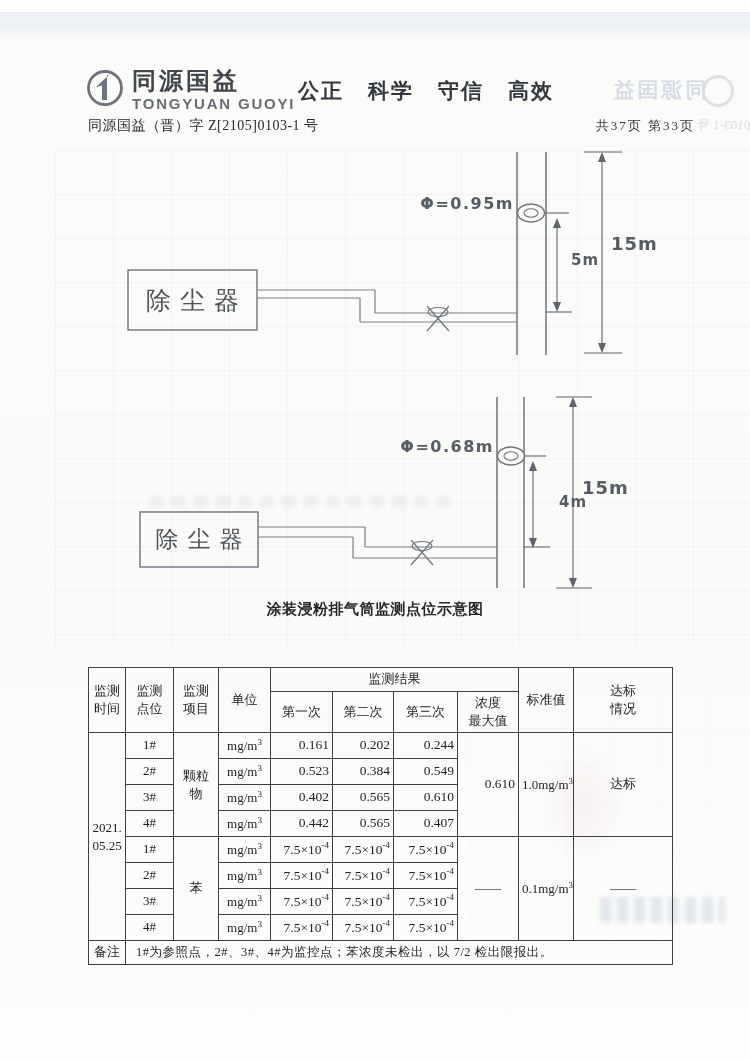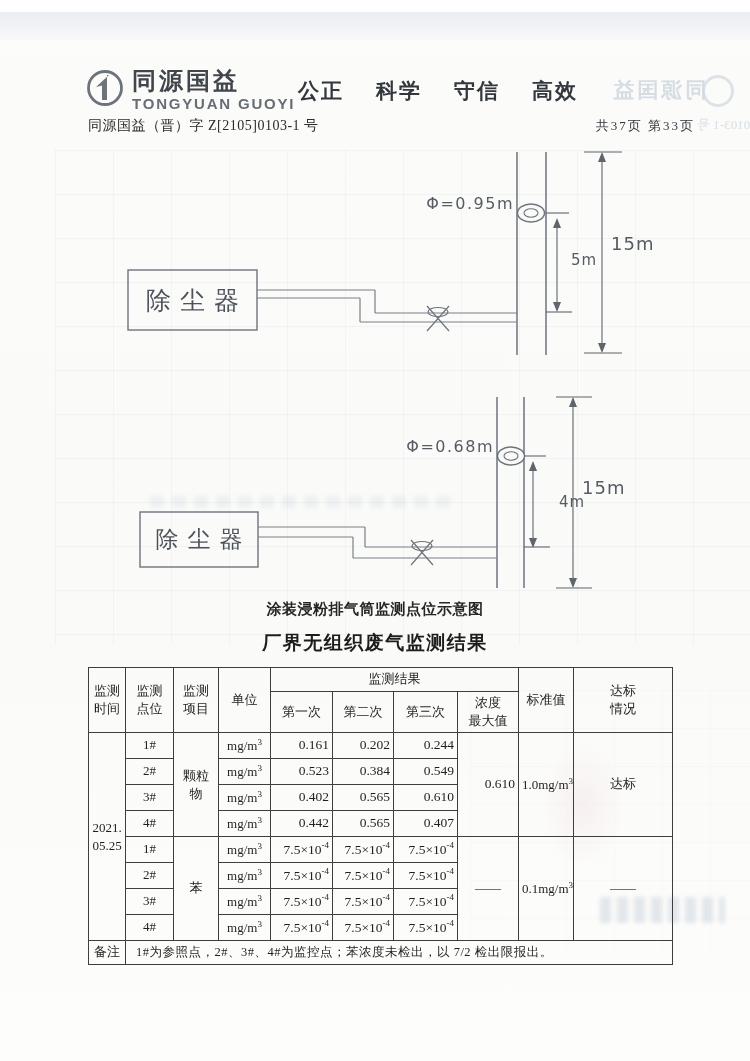--- a/index.html
+++ b/index.html
@@ -31,27 +31,27 @@
   .bb2{left:150px;top:496px;width:300px;height:12px;opacity:.55;
     background:repeating-linear-gradient(to right, rgba(184,196,210,.35) 0 14px, transparent 14px 22px);}
   .bb3{left:540px;top:745px;width:85px;height:120px;background:radial-gradient(closest-side,rgba(224,186,194,.16),transparent);}
   
   .logo-row{position:absolute;left:85px;top:68px;display:flex;align-items:flex-start;}
   .logo-icon{width:40px;height:40px;margin-right:7px;}
   .logo-text .t{font-family:"Liberation Sans","DejaVu Sans",sans-serif;font-weight:bold;font-size:24px;
     letter-spacing:3px;color:#41464d;line-height:1.1;}
   .logo-text .s{font-family:"Liberation Sans","DejaVu Sans",sans-serif;font-weight:bold;font-size:15px;
     letter-spacing:1.8px;color:#666d75;margin-top:1px;}
-  .slogan{position:absolute;left:298px;top:77px;display:flex;gap:32px;
+  .slogan{position:absolute;left:298px;top:77px;display:flex;gap:24px;
     font-family:"Liberation Sans","DejaVu Sans",sans-serif;font-weight:bold;font-size:21px;color:#33383e;letter-spacing:2px;}
   .doc-line{position:absolute;left:88px;top:117px;font-size:14px;color:#2a2a2a;letter-spacing:.5px;}
   .page-info{position:absolute;right:55px;top:117px;font-size:13px;color:#33373c;letter-spacing:2px;}
   
   .linework{position:absolute;left:0;top:0;width:750px;height:1061px;pointer-events:none;}
-  .dlabel{position:absolute;color:#565c63;font-family:"DejaVu Sans","Liberation Sans",sans-serif;}
+  .dlabel{position:absolute;color:#565c63;font-family:"DejaVu Sans","Liberation Sans",sans-serif;font-weight:bold;}
   .phi{width:108px;text-align:right;font-size:16px;letter-spacing:1.5px;}
   .dim-s{font-size:15px;letter-spacing:1px;}
   .dim-l{font-size:18px;letter-spacing:1px;}
   .device{position:absolute;display:flex;align-items:center;justify-content:center;
     color:#4d525a;font-size:25px;letter-spacing:9px;text-indent:9px;font-weight:500;}
   .caption{position:absolute;left:0;width:750px;text-align:center;font-size:15px;font-weight:600;color:#262626;letter-spacing:.5px;}
   .tbl-title{position:absolute;left:0;top:630px;width:750px;text-align:center;
     font-size:19px;font-weight:700;color:#1d1d1d;letter-spacing:1.5px;}
   
   table.mon{position:absolute;left:88px;top:667px;width:584px;border-collapse:collapse;table-layout:fixed;
@@ -172,21 +172,20 @@
   <div class="dlabel dim-s" style="left:571px;top:251px;">5m</div>
   <div class="dlabel dim-l" style="left:611px;top:233px;">15m</div>
   <div class="device" style="left:128px;top:270px;width:129px;height:60px;">除尘器</div>
 
   <div class="dlabel phi" style="left:386px;top:437px;">Φ=0.68m</div>
   <div class="dlabel dim-s" style="left:547px;top:493px;margin-left:12px;">4m</div>
   <div class="dlabel dim-l" style="left:582px;top:477px;">15m</div>
   <div class="device" style="left:140px;top:512px;width:118px;height:55px;font-size:23px;">除尘器</div>
   <div class="caption" style="top:600px;">涂装浸粉排气筒监测点位示意图</div>
 
-  <div class="tbl-title">厂界无组织废气监测结果</div>
 
   <table class="mon">
     <colgroup>
       <col style="width:37px">
         <col style="width:48px">
         <col style="width:45px">
         <col style="width:52px">
       <col style="width:62px">
         <col style="width:61px">
         <col style="width:64px">

